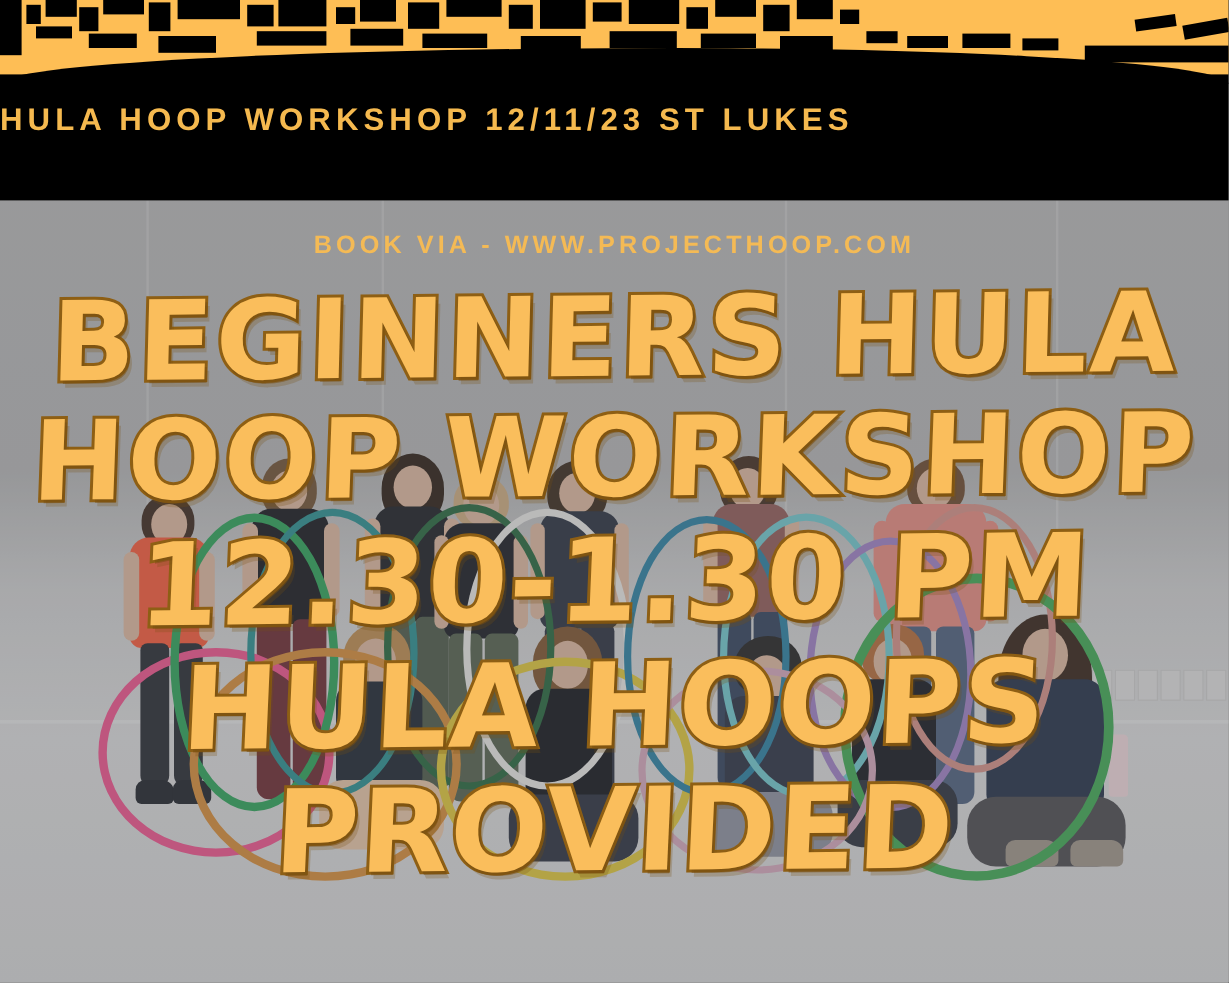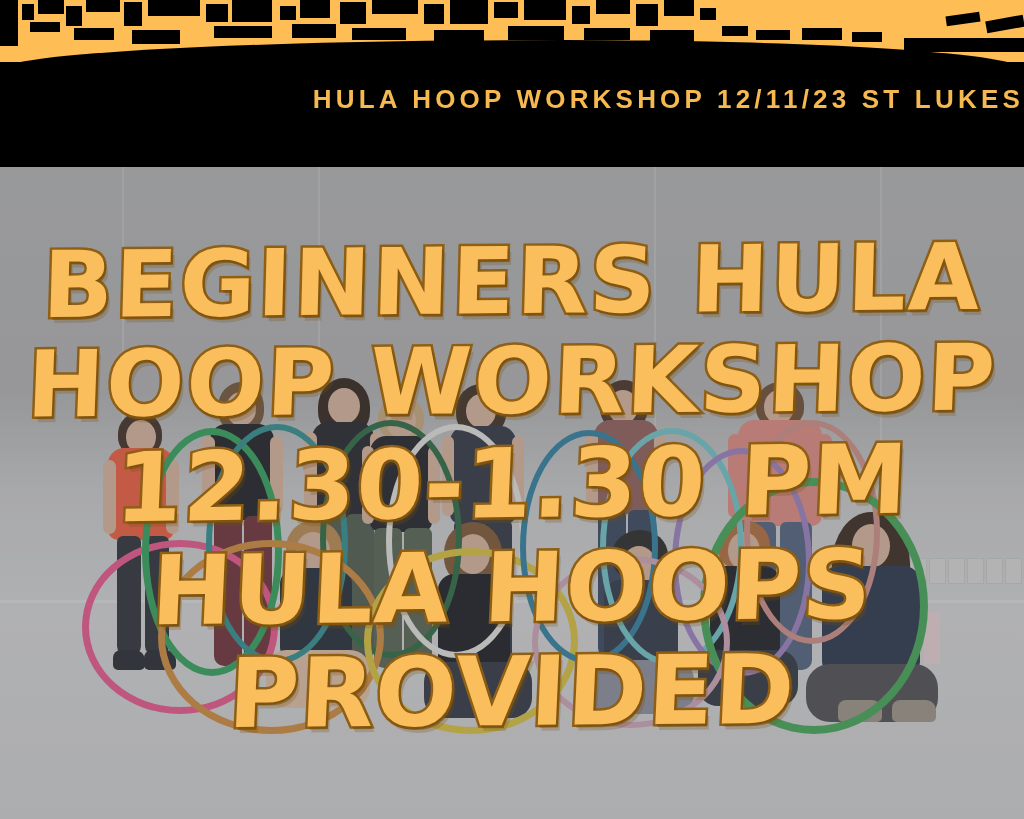--- a/index.html
+++ b/index.html
@@ -104,21 +104,21 @@
     left: 0; top: 40px;
     width: 1024px; height: 30px;
     background: #000;
     border-radius: 55% 45% 0 0 / 100% 100% 0 0;
   }
 
   .banner-title {
     position: absolute;
     left: 0; right: 0;
     top: 84px;
-    text-align: right;
+    text-align: left;
     color: #f5b94f;
     font-size: 26px;
     font-weight: 700;
     letter-spacing: 4.2px;
     line-height: 30px;
     text-transform: uppercase;
     font-family: "Liberation Sans", sans-serif;
     z-index: 6;
   }
   .banner-title .l2 { display: block; }
@@ -365,20 +365,21 @@
     <div class="ink" style="left:852px;top:32px;width:30px;height:10px;"></div>
     <div class="ink" style="left:946px;top:14px;width:34px;height:10px; transform:rotate(-8deg);"></div>
     <div class="ink" style="left:986px;top:18px;width:38px;height:12px; transform:rotate(-10deg);"></div>
     <div class="ink" style="left:904px;top:38px;width:120px;height:14px;"></div>
 
     <div class="banner-title">
       <span class="l1">HULA HOOP WORKSHOP 12/11/23 ST LUKES</span>
     </div>
   </div>
 
+  <div class="bookvia">BOOK VIA - WWW.PROJECTHOOP.COM</div>
 
   <div class="headline">
     <span class="hl-line hl-1">BEGINNERS HULA</span>
     <span class="hl-line hl-2">HOOP WORKSHOP</span>
     <span class="hl-line hl-3">12.30-1.30 PM</span>
     <span class="hl-line hl-4">HULA HOOPS</span>
     <span class="hl-line hl-5">PROVIDED</span>
   </div>
 
 </div>

